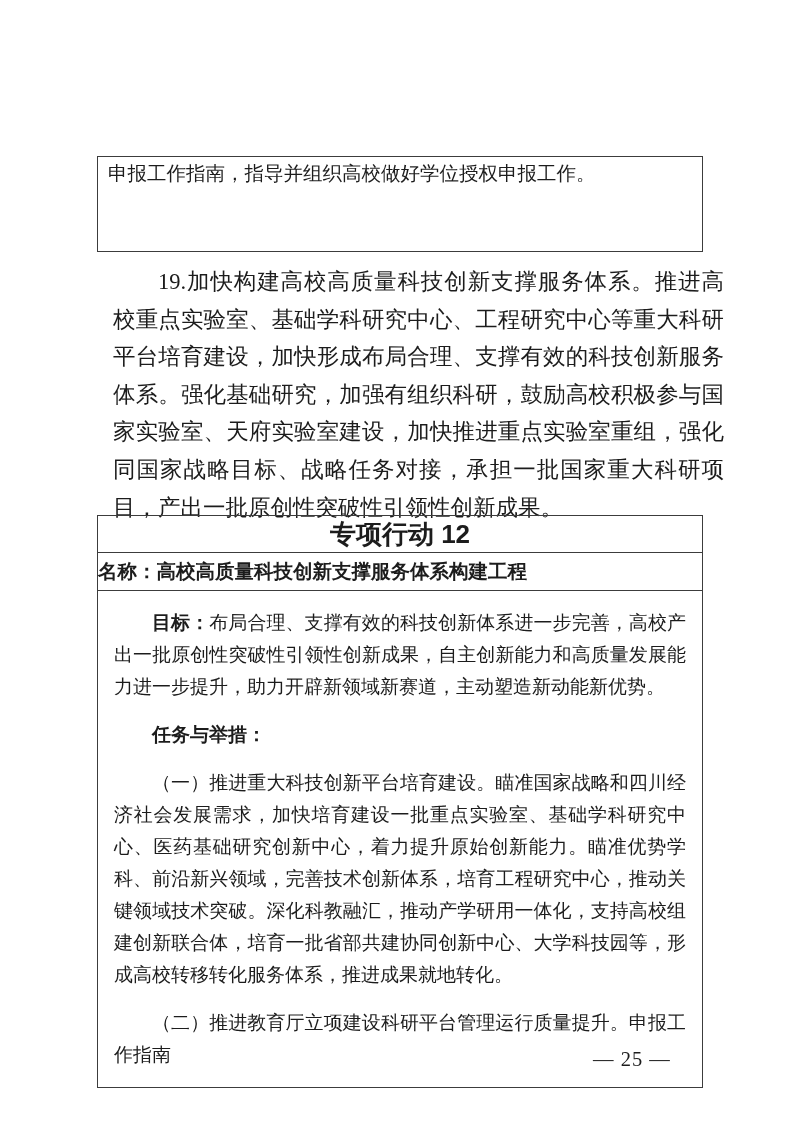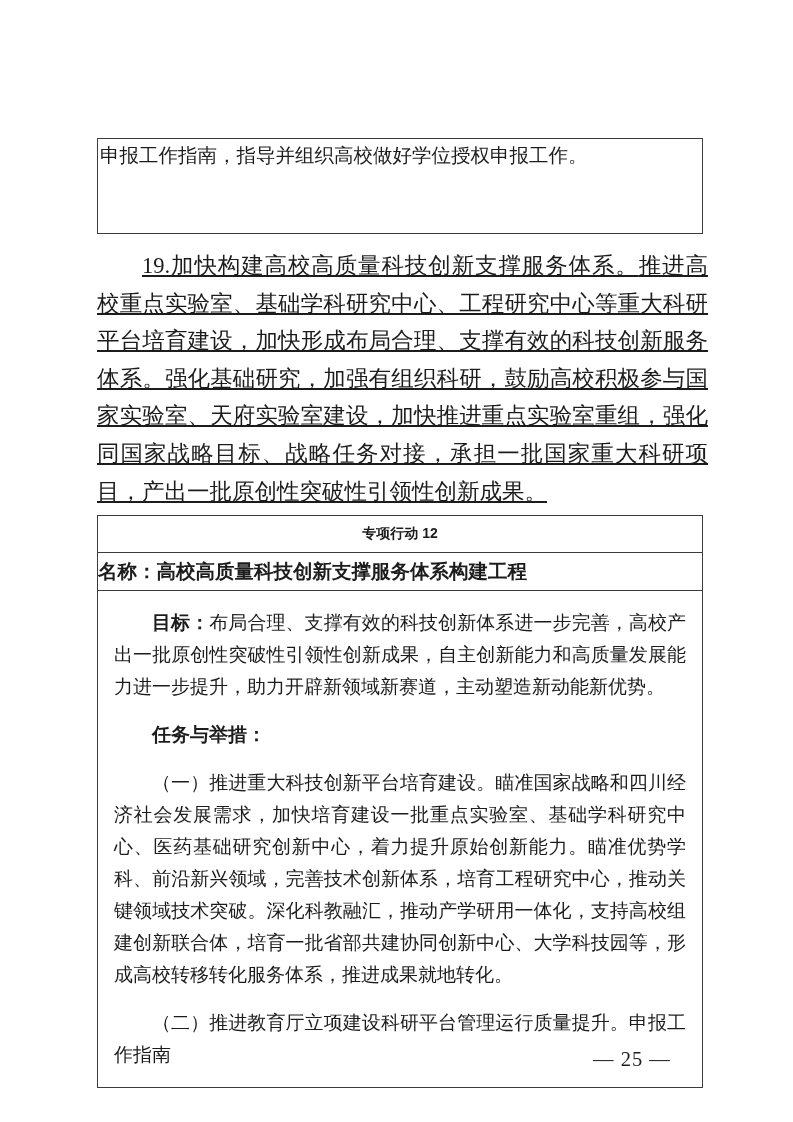--- a/index.html
+++ b/index.html
@@ -8,61 +8,60 @@
     background: #ffffff;
     position: relative;
     font-family: "Liberation Serif", "DejaVu Serif", serif;
     color: #1c1c1c;
     overflow: hidden;
   }
   .page { position: absolute; inset: 0; }
 
   
   .cont-box {
-    position: absolute; left: 97px; top: 138px;
+    position: absolute; left: 97px; top: 156px;
     width: 606px; height: 96px;
     border: 1.5px solid #3c3c3c;
     box-sizing: border-box;
-    padding: 1px 7px 0 2px;
+    padding: 1px 7px 0 10px;
     font-size: 19.5px; line-height: 31px;
     text-align: justify;
   }
   .box-para { margin: 0; }
   .indent2 { text-indent: 2em; }
   .hei {
     font-family: "Liberation Sans", "DejaVu Sans", sans-serif;
     font-weight: 700;
   }
 
   
   .para19 {
     position: absolute; left: 97px; top: 247px;
-    width: 611px; margin: 0;
+    width: 611px; margin: 16px;
     font-size: 22.5px; line-height: 37.6px;
     text-align: justify;
     text-indent: 2em;
-    text-decoration: underline;
   }
 
   
   .action-table {
     position: absolute; left: 97px; top: 515px;
     width: 606px;
     border-collapse: collapse; table-layout: fixed;
   }
   .action-table td {
     border: 1.5px solid #3c3c3c;
     box-sizing: border-box;
     padding: 0;
   }
   .th-row {
     height: 37px;
     text-align: center; vertical-align: middle;
     font-family: "Liberation Sans", "DejaVu Sans", sans-serif;
-    font-weight: 700; font-size: 14px;
+    font-weight: 700; font-size: 26px;
   }
   .name-row {
     height: 38px;
     vertical-align: middle;
     font-family: Liberation Serif, serif;
     font-weight: 700; font-size: 19.5px;
     padding-left: 38px;
   }
   .body-cell {
     height: 388px;

